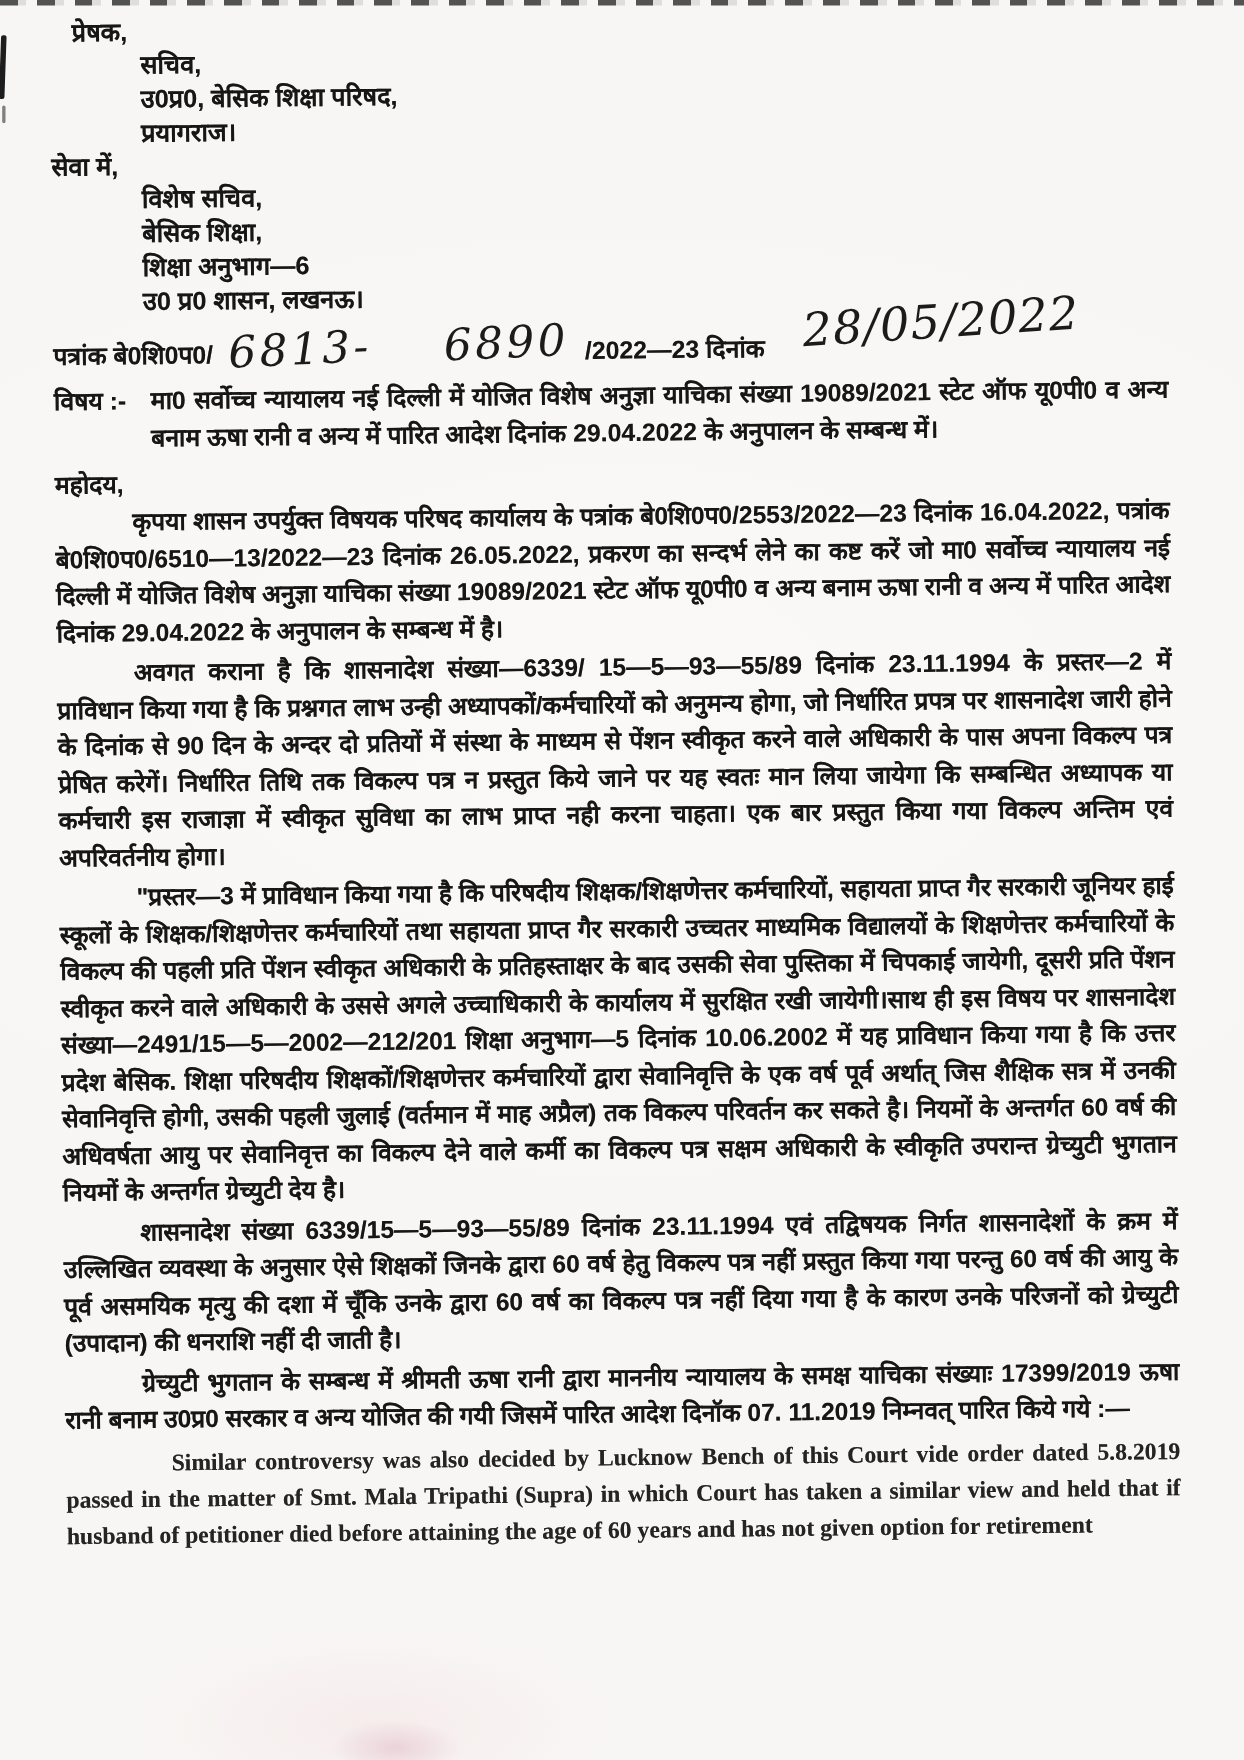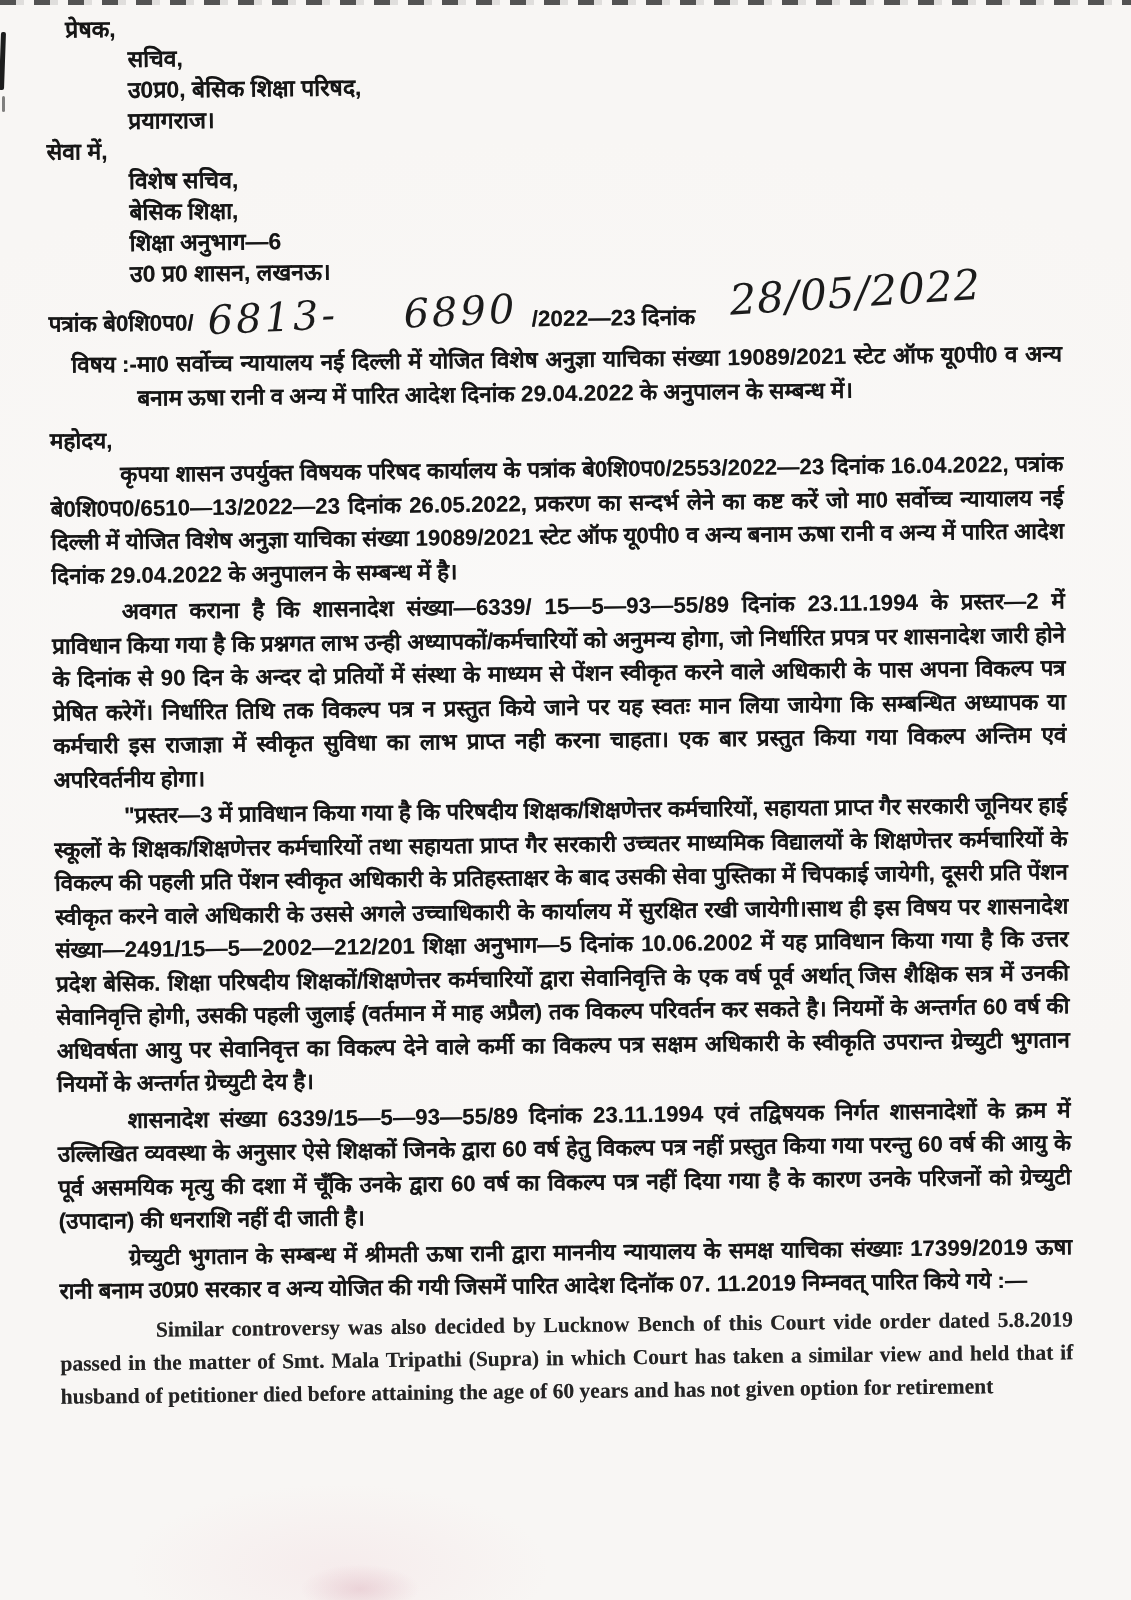--- a/index.html
+++ b/index.html
@@ -101,21 +101,20 @@
     letter-spacing: 1px;
   }
   .subject-row {
     display: flex;
     margin-top: 6px;
   }
   .subject-label {
     flex: 0 0 88px;
     font-size: 22.5px;
     line-height: 34px;
-    text-align: right;
   }
   .subject-text {
     flex: 1;
     font-size: 22.5px;
     line-height: 34px;
     text-align: justify;
   }
   .salutation {
     font-size: 22.5px;
     line-height: 34px;

